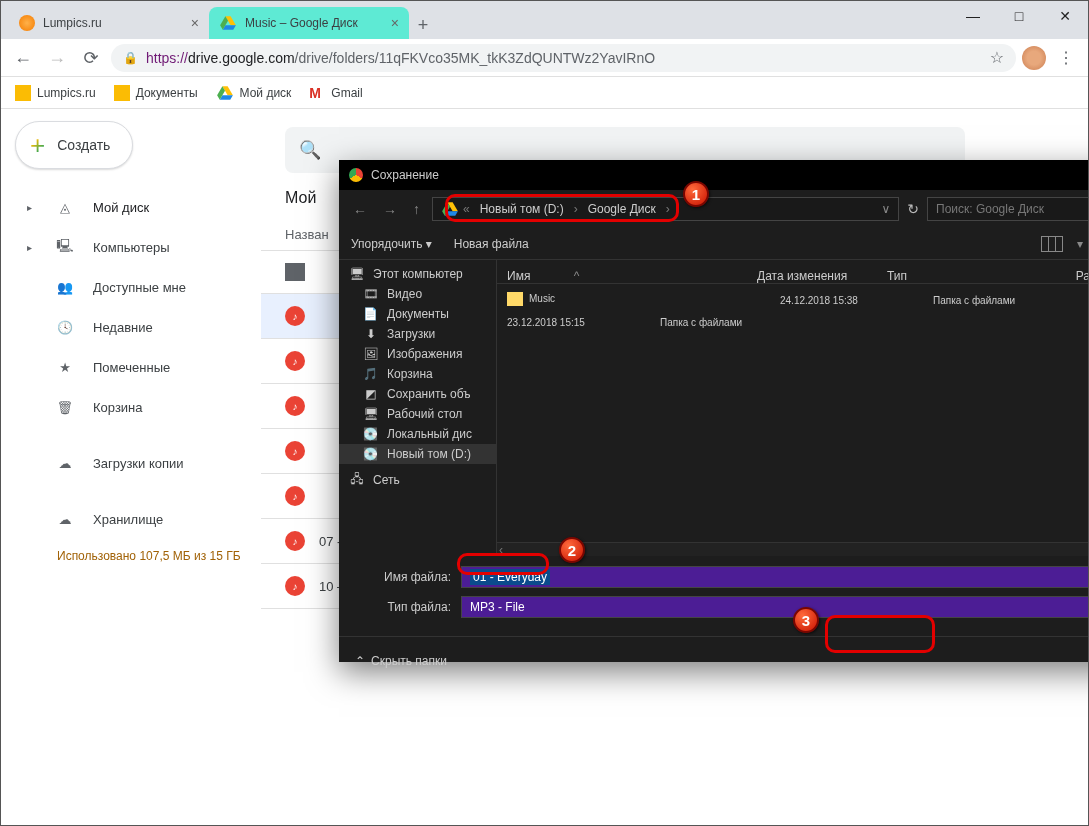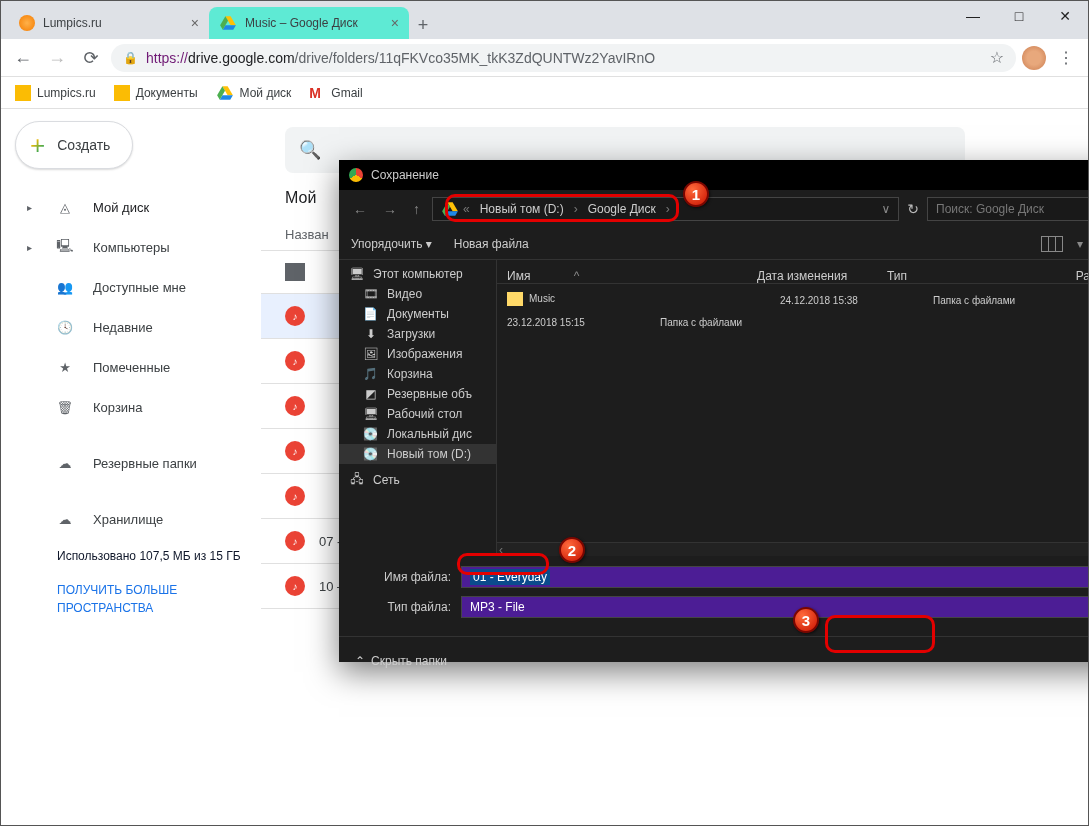--- a/index.html
+++ b/index.html
@@ -35,21 +35,21 @@
 
 .drive { display: flex; height: calc(100% - 108px); background: #fff; }
 .sidebar { width: 260px; padding: 12px 0 12px 14px; }
 .drive-logo { display: flex; align-items: center; gap: 10px; padding: 6px 0 16px 6px; }
 .drive-logo-text { font-size: 22px; color: #5f6368; }
 .create-btn { height: 48px; background: #fff; border: 1px solid #dadce0; border-radius: 24px; display: inline-flex; align-items: center; padding: 0 22px 0 14px; gap: 12px; font-size: 14px; color: #3c4043; box-shadow: 0 1px 2px rgba(0,0,0,0.15); margin-bottom: 18px; }
 .nav-item { height: 40px; display: flex; align-items: center; padding: 0 12px; gap: 18px; font-size: 13px; color: #3c4043; border-radius: 0 20px 20px 0; }
 .nav-item.top { color: #202124; }
 .nav-item .chev { width: 10px; color: #5f6368; font-size: 10px; }
 .nav-icon { width: 20px; color: #5f6368; display: flex; justify-content: center; }
-.storage { padding: 8px 16px 8px 42px; font-size: 12px; color: #0f172a; line-height: 1.5; }
+.storage { padding: 8px 16px 8px 42px; font-size: 12px; color: #a16207; line-height: 1.5; }
 .storage-link { color: #1a73e8; font-size: 12px; line-height: 1.5; }
 
 .main { flex: 1; padding: 10px 24px 0 0; }
 .search-bar { height: 46px; background: #f1f3f4; border-radius: 8px; display: flex; align-items: center; padding: 0 14px; gap: 12px; margin: 8px 0 16px 24px; width: 680px; }
 .search-icon { color: #5f6368; font-size: 18px; }
 .breadcrumb { font-size: 16px; color: #202124; padding: 0 0 12px 24px; }
 .col-header { font-size: 13px; color: #5f6368; padding: 8px 0 8px 24px; border-bottom: 1px solid #e0e0e0; }
 .file-row { display: flex; align-items: center; gap: 14px; padding: 12px 0 12px 24px; border-bottom: 1px solid #e0e0e0; font-size: 13px; color: #3c4043; }
 .file-row.highlighted { background: #e8f0fe; }
 .audio-icon { width: 20px; height: 20px; border-radius: 50%; background: #ea4335; display: flex; align-items: center; justify-content: center; color: #fff; font-size: 10px; }
@@ -204,30 +204,29 @@
       </div>
     <div class="nav-item">
         <span class="chev"></span>
         <span class="nav-icon">🗑</span>
         <span>Корзина</span>
       </div>
     <div style="height:16px"></div>
     <div class="nav-item">
         <span class="chev"></span>
         <span class="nav-icon">☁</span>
-        <span>Резервные папки</span>
+        <span>Загрузки копии</span>
       </div>
     <div style="height:16px"></div>
     <div class="nav-item">
         <span class="chev"></span>
         <span class="nav-icon">☁</span>
         <span style="font-weight:500">Хранилище</span>
       </div>
     <div class="storage">Использовано 107,5 МБ из 15 ГБ</div>
-    <div class="storage storage-link">ПОЛУЧИТЬ БОЛЬШЕ ПРОСТРАНСТВА</div>
   </div>
 
   <div class="main">
     <div class="search-bar">
       <span class="search-icon">🔍</span>
     </div>
     <div class="breadcrumb">Мой</div>
     <div class="col-header">Назван</div>
     <div class="file-row">
         <span style="width:20px;height:18px;background:#5f6368;display:inline-block"></span>
@@ -321,21 +320,21 @@
       <div class="tree-item">
           <span class="tree-icon">🖼</span>
           <span>Изображения</span>
         </div>
       <div class="tree-item">
           <span class="tree-icon">🎵</span>
           <span>Корзина</span>
         </div>
       <div class="tree-item">
           <span class="tree-icon">◩</span>
-          <span>Резервные объ</span>
+          <span>Сохранить объ</span>
         </div>
       <div class="tree-item">
           <span class="tree-icon">🖥</span>
           <span>Рабочий стол</span>
         </div>
       <div class="tree-item">
           <span class="tree-icon">💽</span>
           <span>Локальный дис</span>
         </div>
       <div class="tree-item sel">

